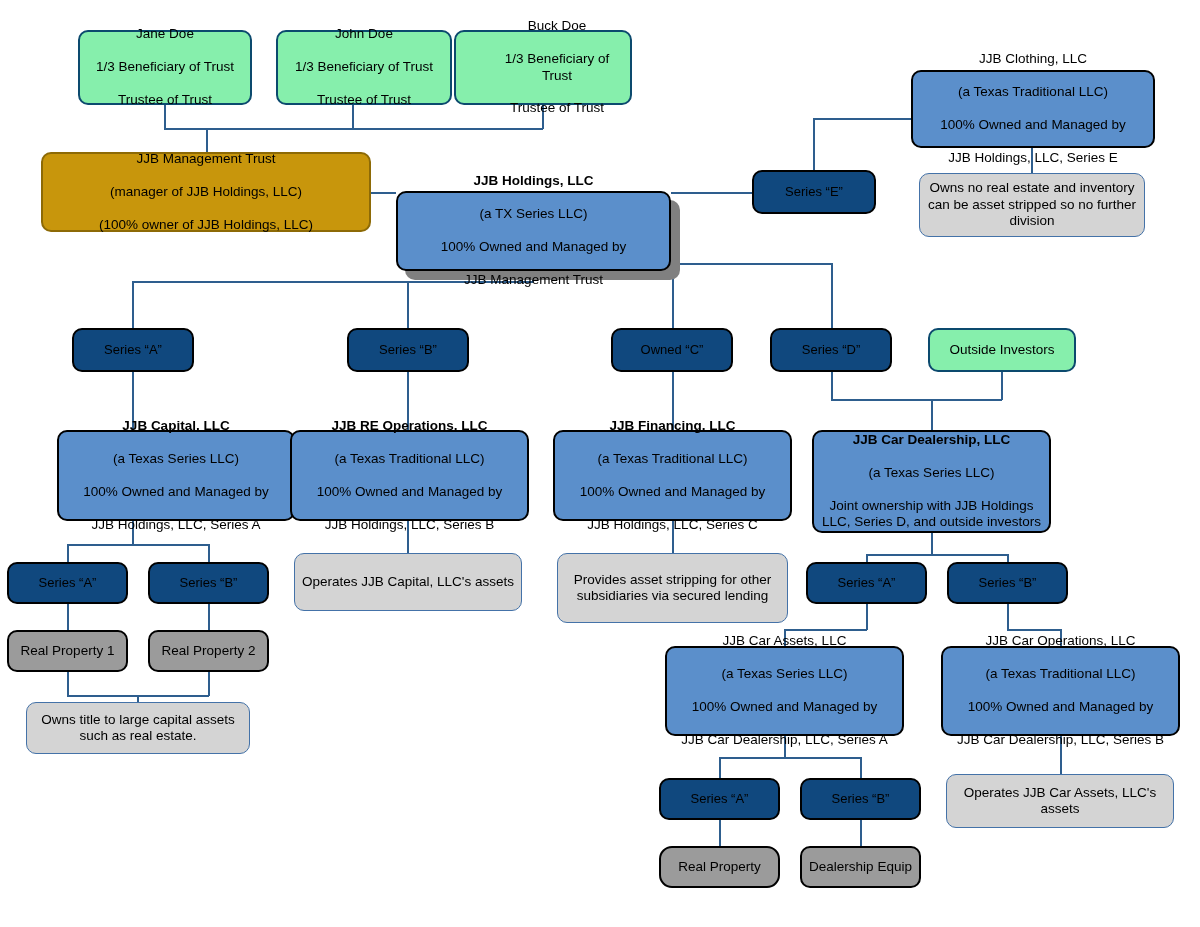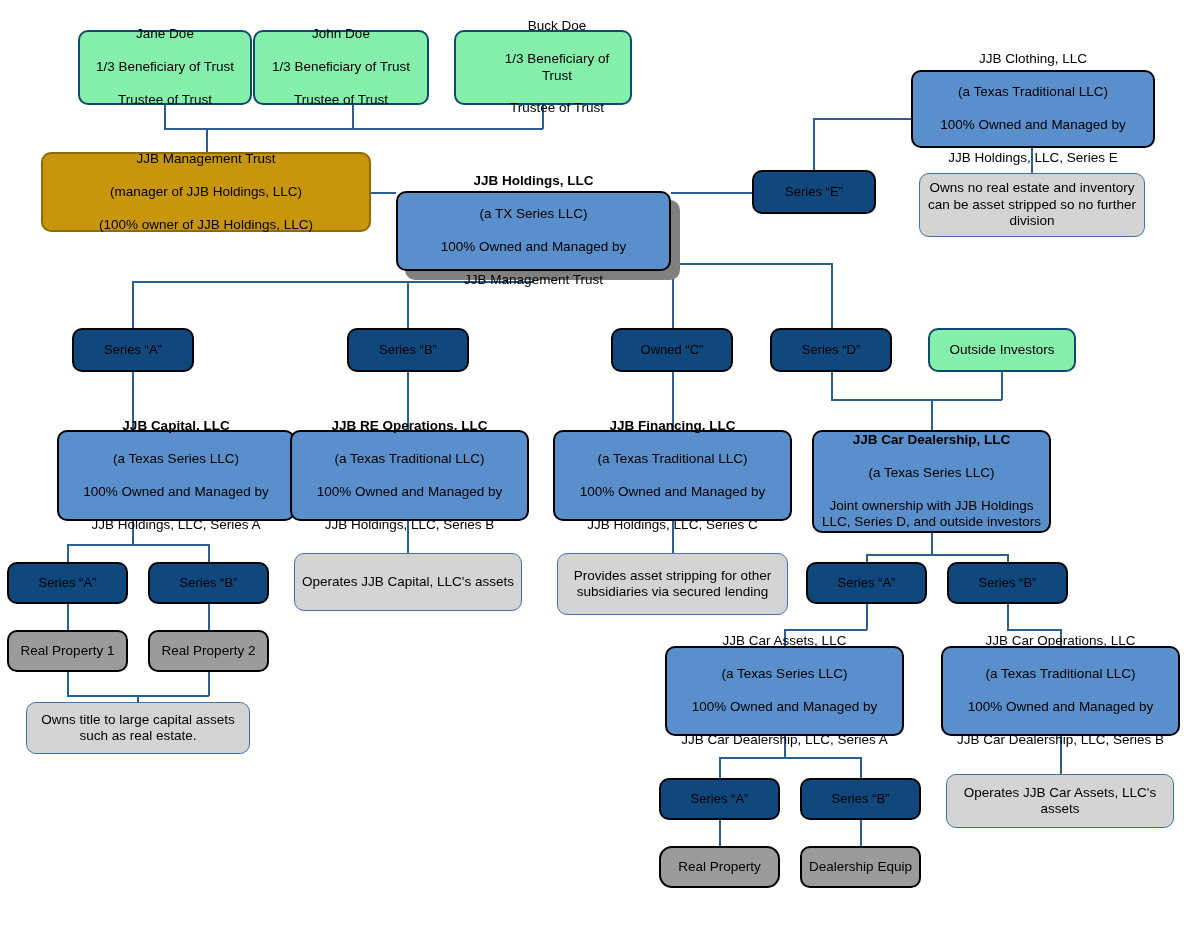--- a/index.html
+++ b/index.html
@@ -109,21 +109,21 @@
   <div class="ln lnv" style="left:1060px;top:736px;height:38px;"></div>
 
   <div class="node yellow" style="left:78px;top:30px;width:174px;height:75px;">
     <div class="txt">
       <div>Jane Doe</div>
       <div>1/3 Beneficiary of Trust</div>
       <div>Trustee of Trust</div>
     </div>
   </div>
 
-  <div class="node yellow" style="left:253px;top:30px;width:176px;height:75px;">
+  <div class="node yellow" style="left:276px;top:30px;width:176px;height:75px;">
     <div class="txt">
       <div>John Doe</div>
       <div>1/3 Beneficiary of Trust</div>
       <div>Trustee of Trust</div>
     </div>
   </div>
 
   <div class="node yellow" style="left:454px;top:30px;width:178px;height:75px;padding-left:28px;">
     <div class="txt">
       <div>Buck Doe</div>
@@ -238,21 +238,21 @@
   </div>
 
   <div class="node note" style="left:26px;top:702px;width:224px;height:52px;">
     <div class="txt">Owns title to large capital assets such as real estate.</div>
   </div>
 
   <div class="node note" style="left:294px;top:553px;width:228px;height:58px;">
     <div class="txt">Operates JJB Capital, LLC's assets</div>
   </div>
 
-  <div class="node note" style="left:557px;top:553px;width:231px;height:62px;">
+  <div class="node note" style="left:557px;top:553px;width:231px;height:70px;">
     <div class="txt">Provides asset stripping for other subsidiaries via secured lending</div>
   </div>
 
   <div class="node navy" style="left:806px;top:562px;width:121px;height:42px;">
     <div class="txt">Series “A”</div>
   </div>
 
   <div class="node navy" style="left:947px;top:562px;width:121px;height:42px;">
     <div class="txt">Series “B”</div>
   </div>

